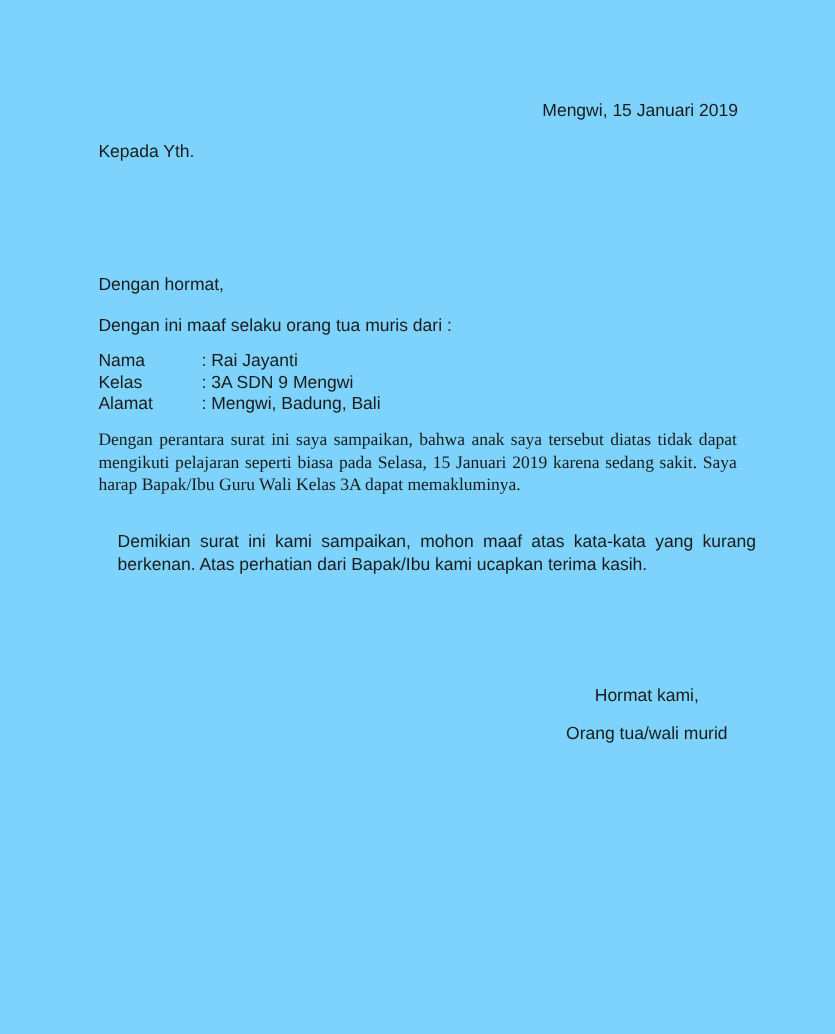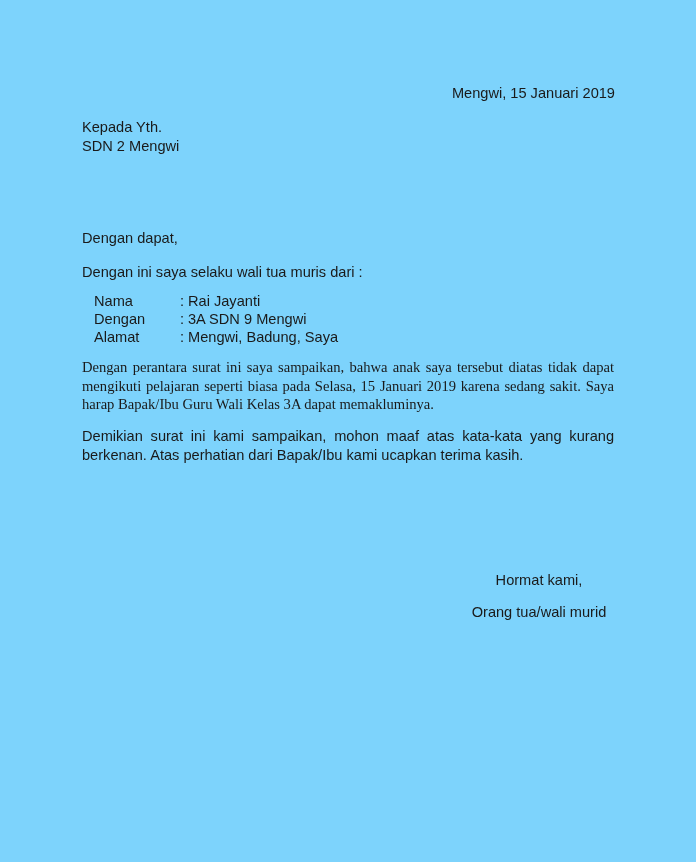--- a/index.html
+++ b/index.html
@@ -23,21 +23,21 @@
       background: #7dd3fc;
     }
     .abs { position: absolute; white-space: nowrap; line-height: 18.5px; }
     .date { right: 81px; top: 84px; text-align: right; }
     .recipient { left: 82px; top: 118px; }
     .recipient div { line-height: 18.6px; }
     .greeting { left: 82px; top: 229px; }
     .intro { left: 82px; top: 263px; }
     .identity { left: 82px; top: 292px; }
     .identity .row { display: flex; line-height: 18.2px; }
-    .identity .label { width: 86px; margin-left: 12px; }
+    .identity .label { width: 86px; }
     .identity .sep { width: 8px; }
     .para {
       position: absolute;
       left: 82px;
       width: 532px;
       text-align: justify;
       line-height: 18.6px;
       white-space: normal;
     }
     .para1 { top: 358px; font-family: Liberation Serif, serif; }
@@ -56,45 +56,44 @@
   </style>
 </head>
 <body>
 
 <div class="page">
 
   <div class="abs date">Mengwi, 15 Januari 2019</div>
 
   <div class="abs recipient">
     <div>Kepada Yth.</div>
-    <div>SDN 2 Mengwi</div>
   </div>
 
-  <div class="abs greeting">Dengan dapat,</div>
+  <div class="abs greeting">Dengan hormat,</div>
 
-  <div class="abs intro">Dengan ini saya selaku wali tua muris dari :</div>
+  <div class="abs intro">Dengan ini maaf selaku orang tua muris dari :</div>
 
   <div class="abs identity">
     <div class="row">
       <span class="label">Nama</span>
       <span class="sep">:</span>
       <span class="value">Rai Jayanti</span>
     </div>
     <div class="row">
-      <span class="label">Dengan</span>
+      <span class="label">Kelas</span>
       <span class="sep">:</span>
       <span class="value">3A SDN 9 Mengwi</span>
     </div>
     <div class="row">
       <span class="label">Alamat</span>
       <span class="sep">:</span>
-      <span class="value">Mengwi, Badung, Saya</span>
+      <span class="value">Mengwi, Badung, Bali</span>
     </div>
   </div>
 
   <p class="para para1" style="margin:0">Dengan perantara surat ini saya sampaikan, bahwa anak saya tersebut diatas tidak dapat mengikuti pelajaran seperti biasa pada Selasa, 15 Januari 2019 karena sedang sakit. Saya harap Bapak/Ibu Guru Wali Kelas 3A  dapat memakluminya.</p>
 
-  <p class="para para2" style="margin:0">Demikian surat ini kami sampaikan, mohon maaf atas kata-kata yang kurang berkenan. Atas perhatian dari Bapak/Ibu kami ucapkan terima kasih.</p>
+  <p class="para para2" style="margin:16px">Demikian surat ini kami sampaikan, mohon maaf atas kata-kata yang kurang berkenan. Atas perhatian dari Bapak/Ibu kami ucapkan terima kasih.</p>
 
   <div class="closing closing2">Orang tua/wali murid</div>
   <div class="closing closing1">Hormat kami,</div>
 
 </div>
 
 </body></html>

